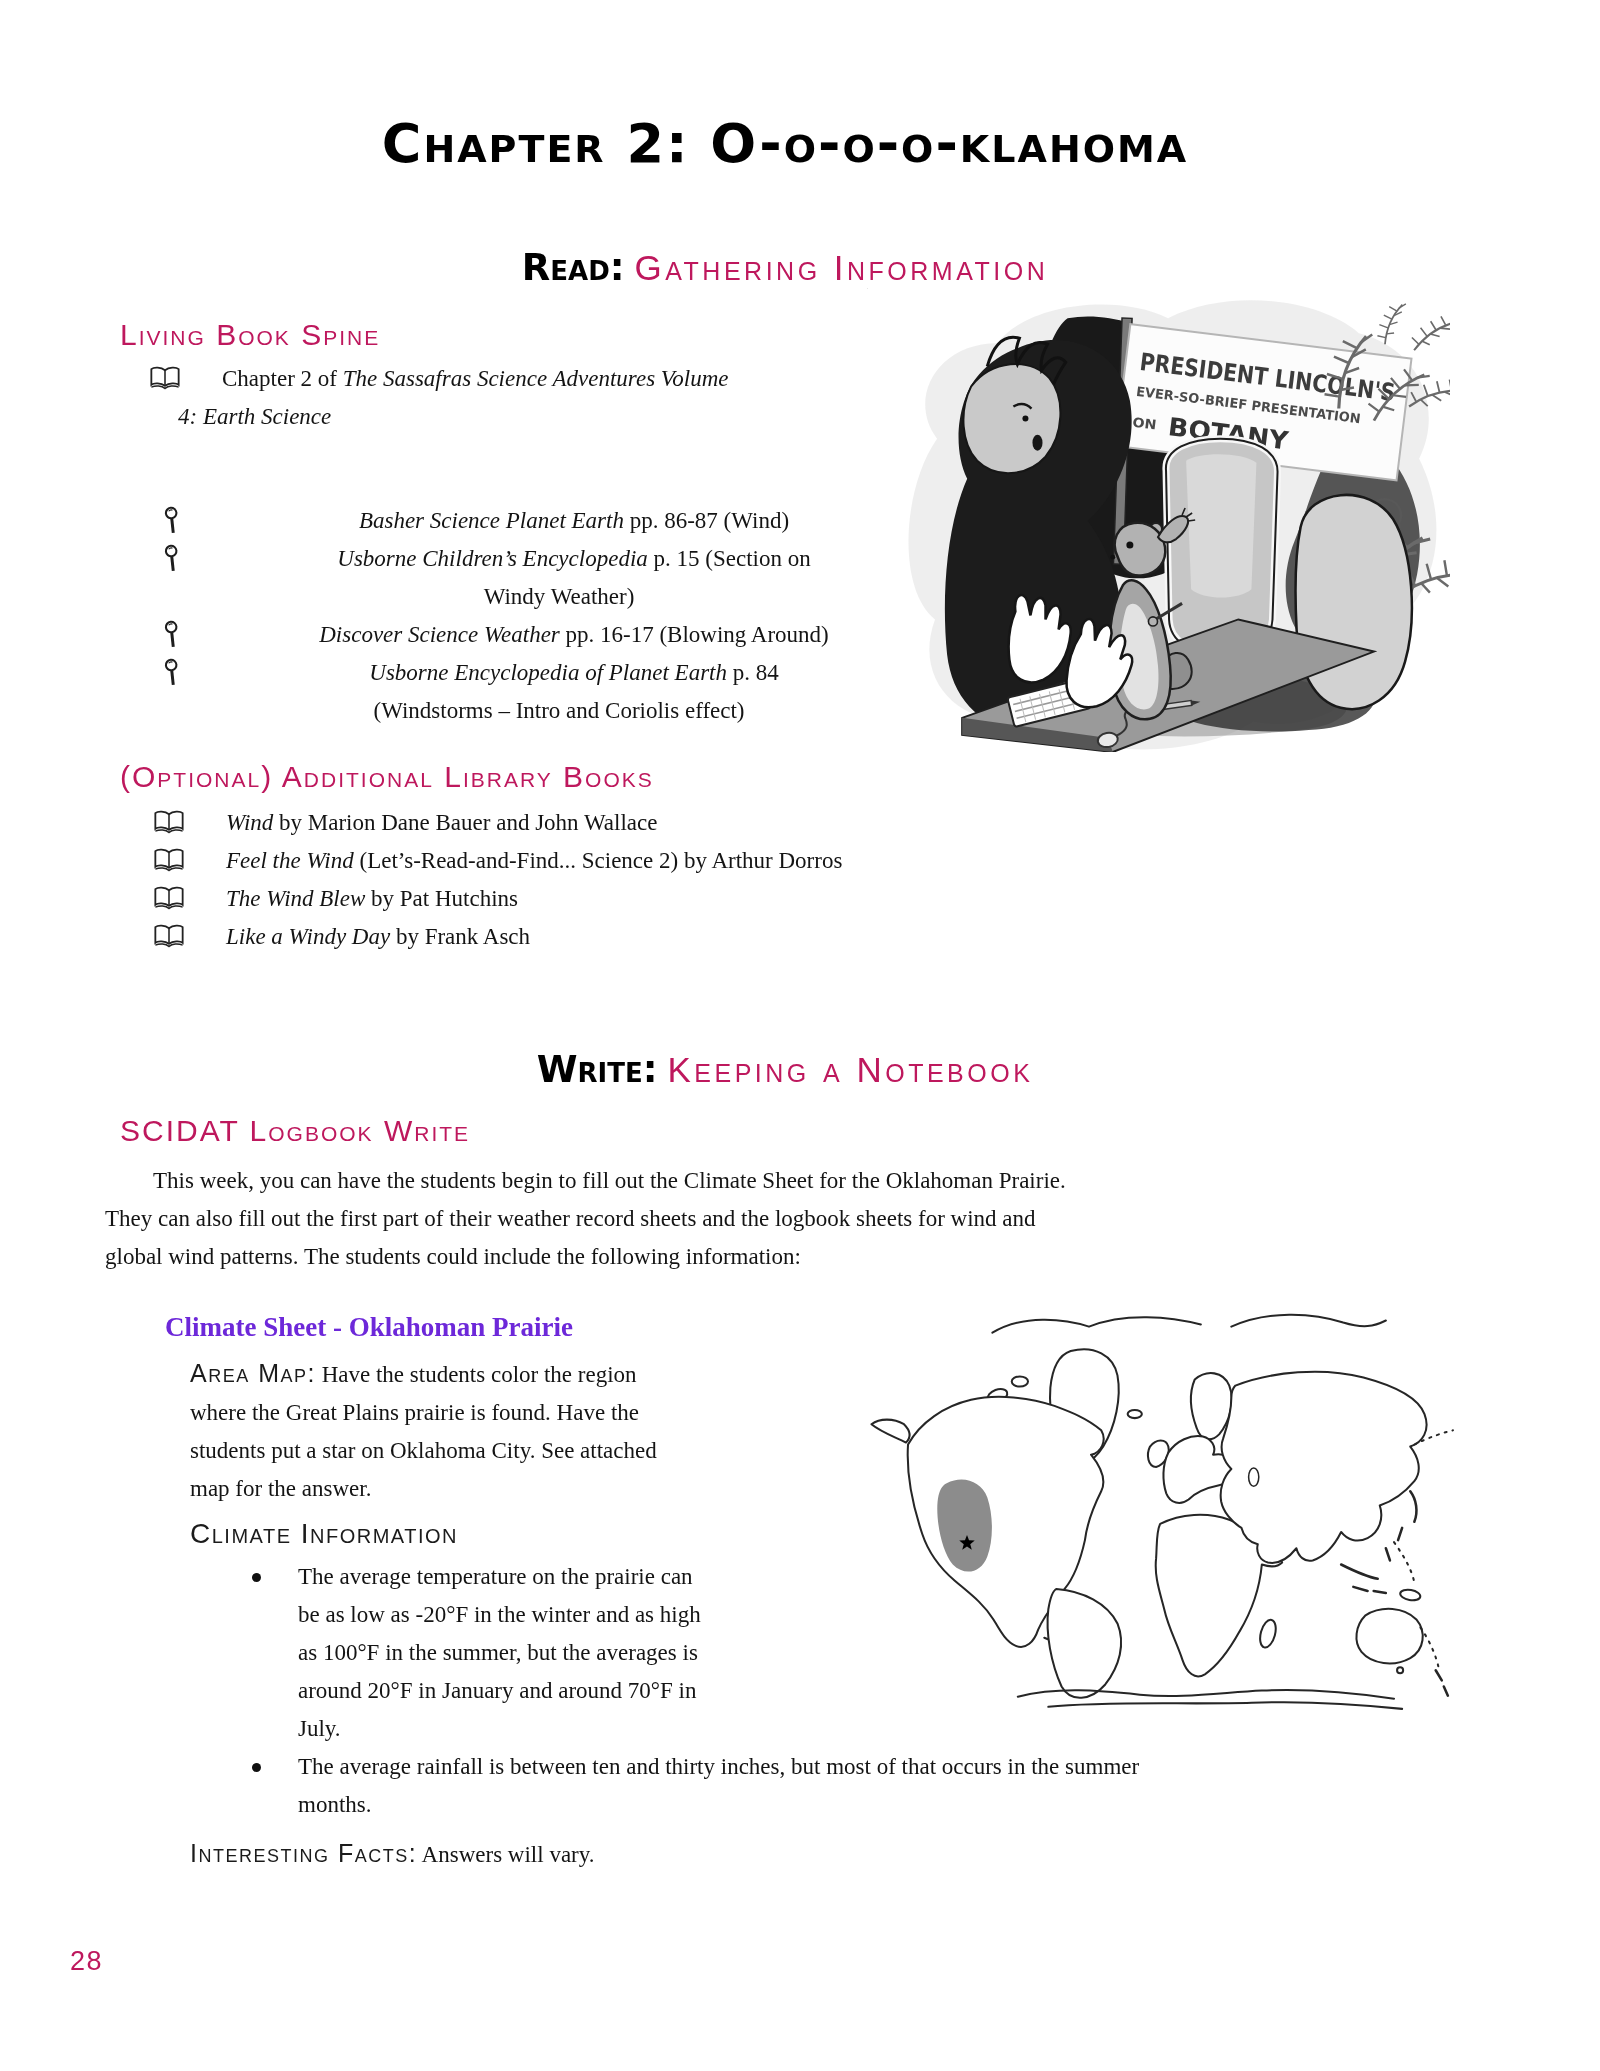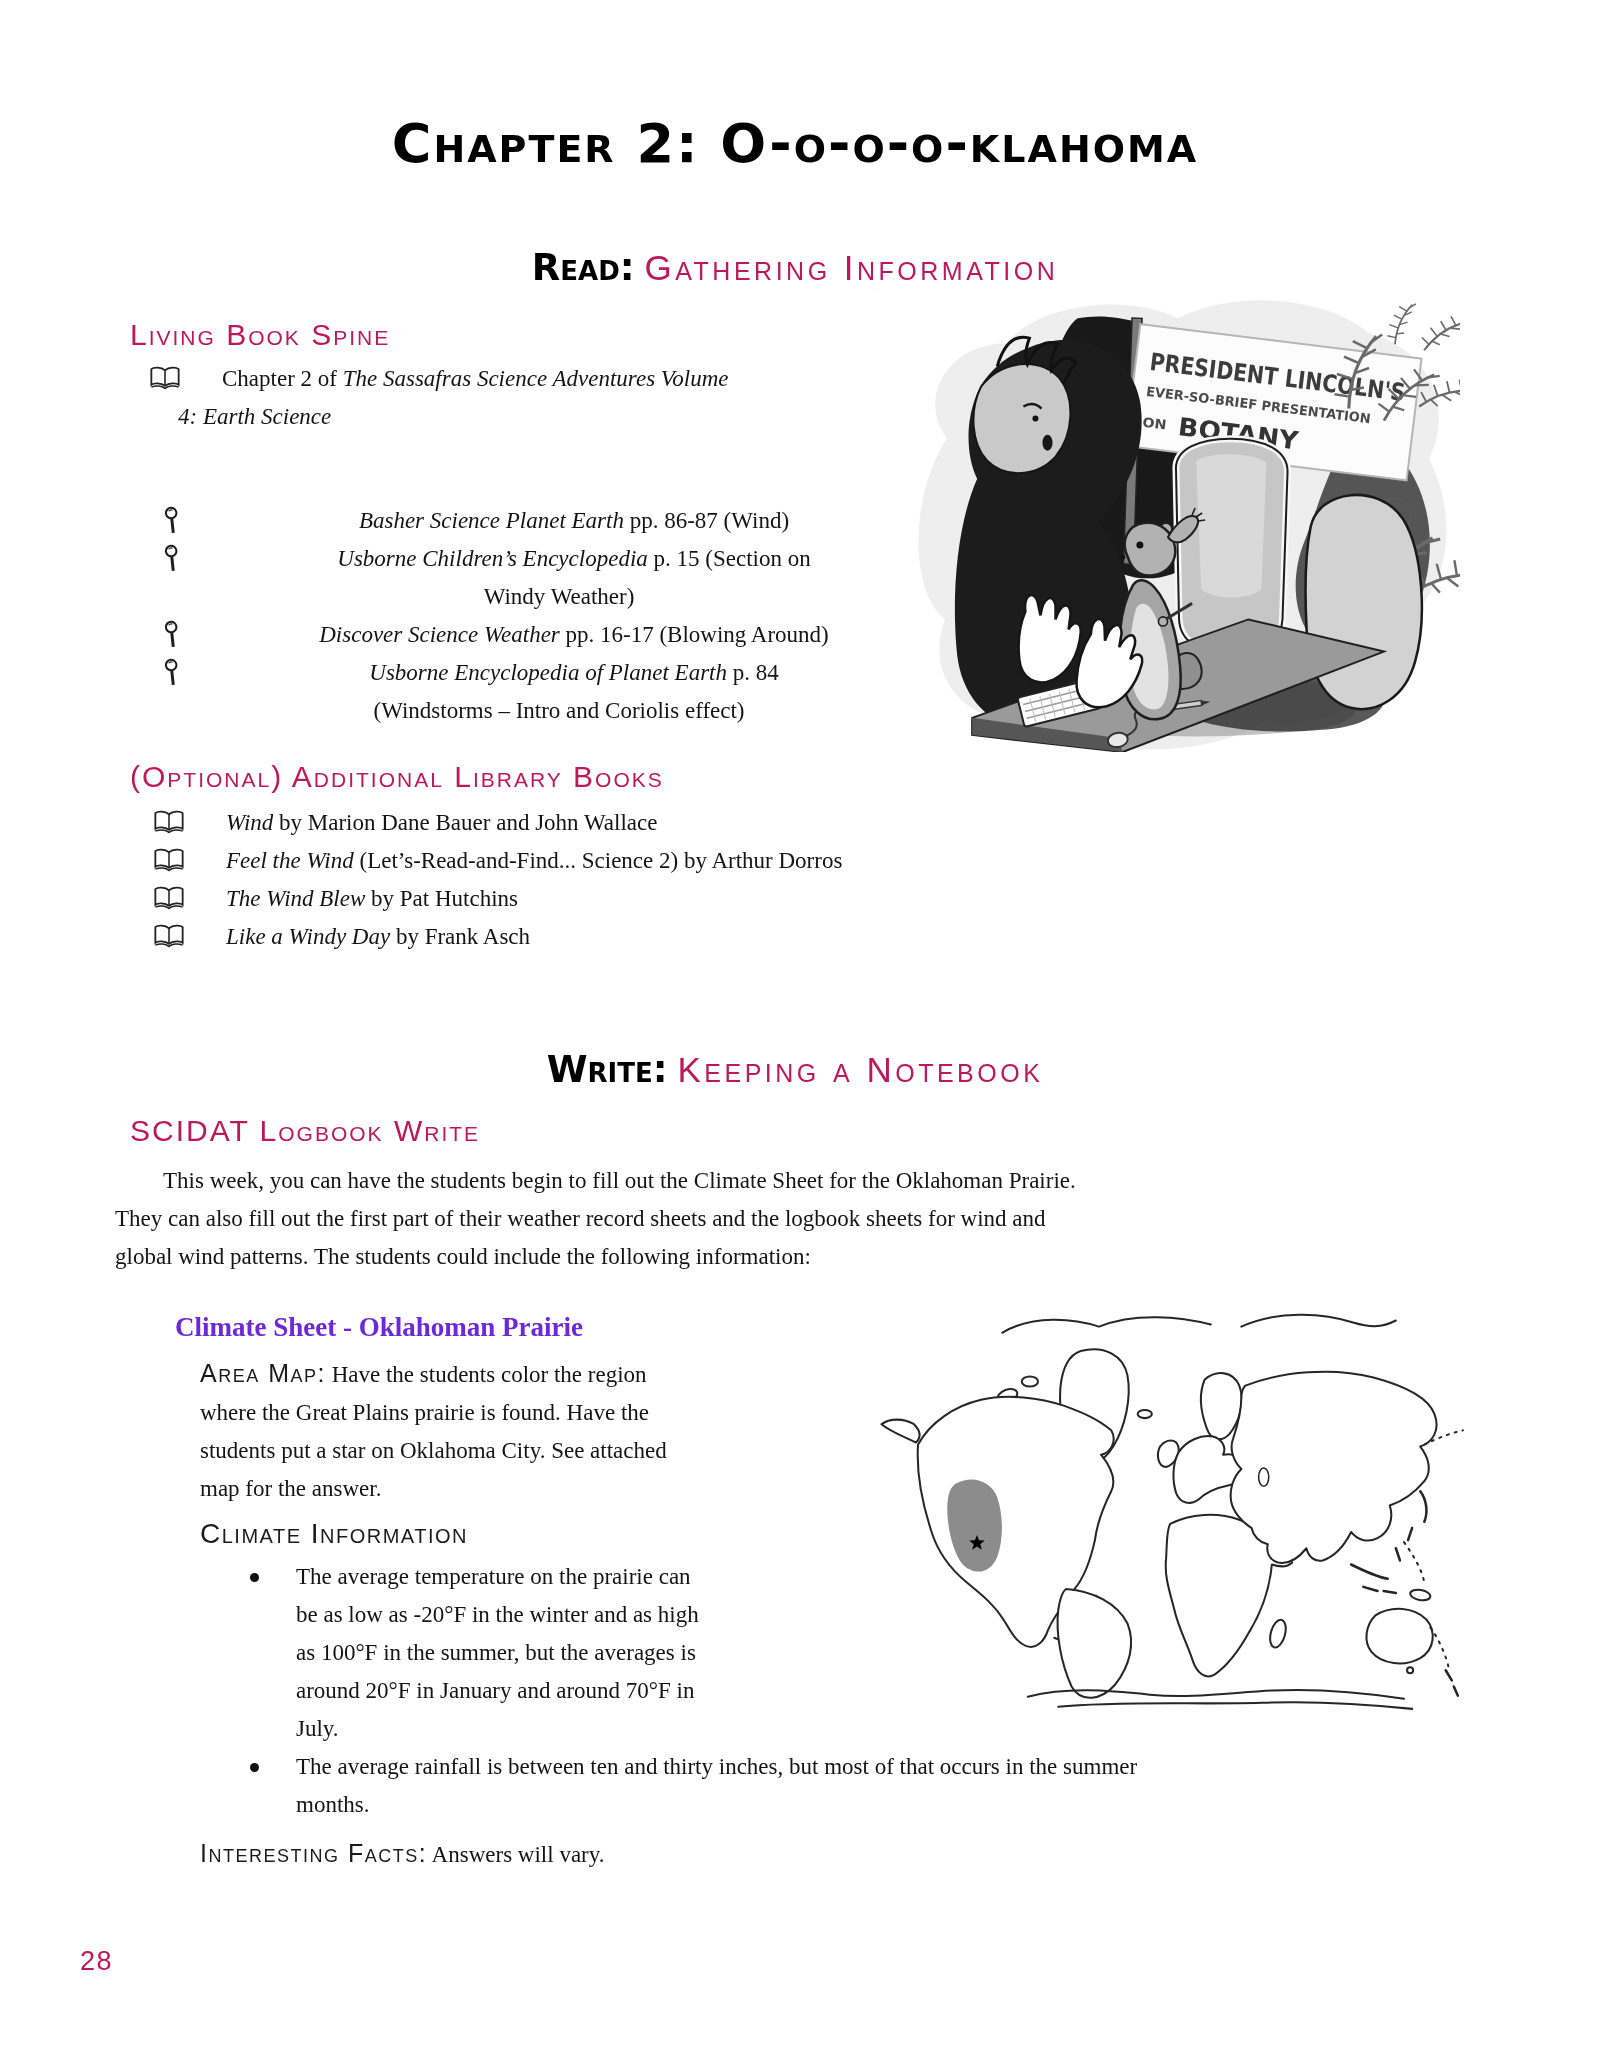--- a/index.html
+++ b/index.html
@@ -1,17 +1,17 @@
 <!DOCTYPE html>
 <html><head>
 <meta charset="utf-8">
 <style>
   html,body{margin:0;padding:0;background:#9a9a9a;}
   .page{position:relative;width:1600px;height:2071px;background:#ffffff;margin:0 auto;overflow:hidden;}
-  .abs{position:absolute;margin-left:10px;}
+  .abs{position:absolute;}
   .serif{font-family:"Liberation Serif",serif;font-size:23px;line-height:38px;color:#141414;}
   .it{font-style:italic;}
   .pre{white-space:pre-line;}
   .sc{font-family:"Liberation Sans",sans-serif;font-variant:small-caps;color:#be185d;font-weight:400;}
   .sec-head{font-size:30px;letter-spacing:2px;}
   .disp{font-family:"DejaVu Sans",sans-serif;font-weight:800;font-variant:small-caps;color:#000;}
   .title{font-size:54px;letter-spacing:2px;}
   .center-band{left:0;width:1570px;text-align:center;}
   .mid-label{font-size:37px;vertical-align:baseline;}
   .mid-rest{font-size:35px;letter-spacing:3.5px;margin-left:10px;}
@@ -240,21 +240,21 @@
 
   <div class="abs serif" style="left:190px;top:1354px;width:700px;">
     <span class="inline-sc">Area Map:</span><span class="pre"> Have the students color the region
 where the Great Plains prairie is found.  Have the
 students put a star on Oklahoma City. See attached
 map for the answer.</span>
   </div>
 
   <div class="abs inline-sc" style="left:190px;top:1518px;font-size:28px;">Climate Information</div>
 
-  <div class="abs" style="left:240px;top:1558px;">
+  <div class="abs" style="left:252px;top:1558px;">
     <div class="bullet serif" style="width:640px;">
       <span class="dot"></span>
       <span class="pre">The average temperature on the prairie can
 be as low as -20°F in the winter and as high
 as 100°F in the summer, but the averages is
 around 20°F in January and around 70°F in
 July.</span>
     </div>
     <div class="bullet serif" style="width:1180px;">
       <span class="dot"></span>

